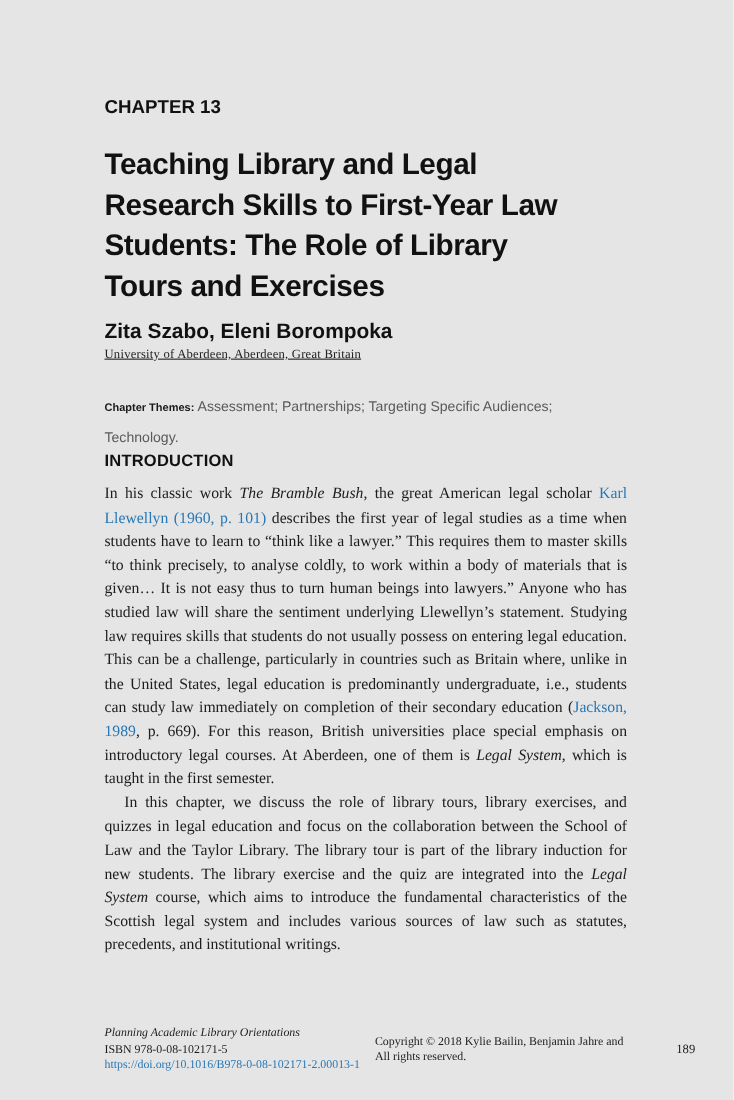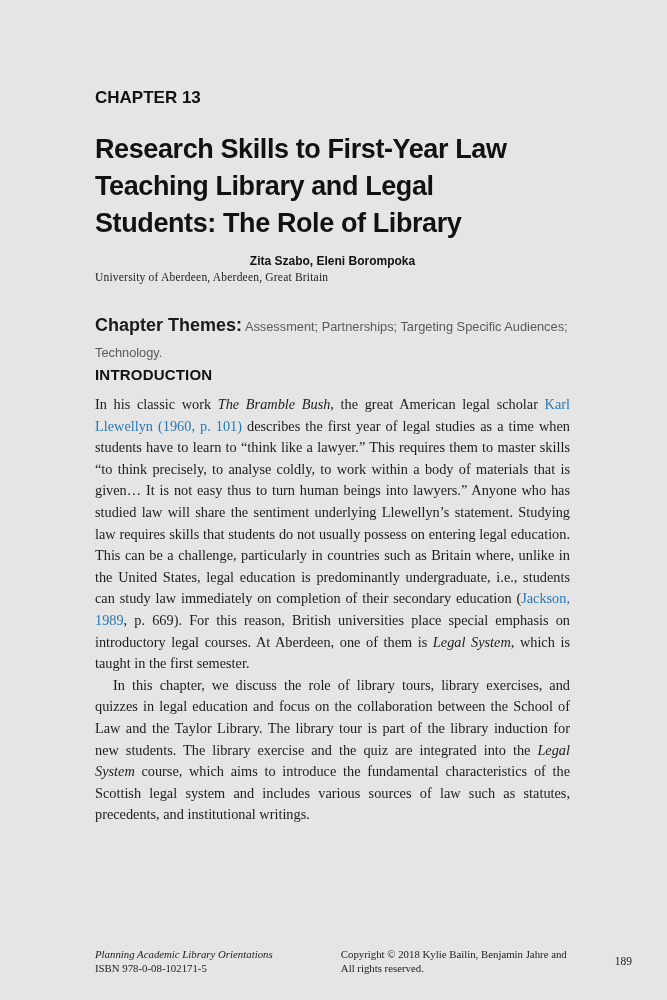--- a/index.html
+++ b/index.html
@@ -32,40 +32,40 @@
     font-weight: 700;
     font-size: 27px;
     line-height: 37px;
     letter-spacing: -0.4px;
     color: #111111;
   }
   .authors {
     margin-top: 12px;
     font-family: "Liberation Sans", sans-serif;
     font-weight: 700;
-    font-size: 12px;
+    font-size: 19px;
     color: #111111;
-    text-align: center;
   }
   .affiliation {
     margin-top: 3px;
     font-size: 11.5px;
     letter-spacing: 0.2px;
     color: #222222;
+    text-decoration: underline;
   }
   .themes {
     margin-top: 29px;
     font-family: "Liberation Sans", sans-serif;
     font-size: 12.8px;
     line-height: 26px;
     color: #5a5a5a;
   }
   .themes .label {
     font-weight: 700;
-    font-size: 18px;
+    font-size: 10px;
     color: #1a1a1a;
   }
   .section-heading {
     font-family: "Liberation Sans", sans-serif;
     font-weight: 700;
     font-size: 15px;
     letter-spacing: 0.2px;
     color: #111111;
   }
   .body-para {
@@ -107,43 +107,45 @@
 </style>
 </head>
 <body>
 
 <div class="page">
   <div class="content">
 
     <div class="chapter-label">CHAPTER 13</div>
 
     <h1 class="title">
+      <div>Teaching Library and Legal</div>
       <div>Research Skills to First-Year Law</div>
-      <div>Teaching Library and Legal</div>
       <div>Students: The Role of Library</div>
+      <div>Tours and Exercises</div>
     </h1>
 
     <div class="authors">Zita Szabo, Eleni Borompoka</div>
     <div class="affiliation">University of Aberdeen, Aberdeen, Great Britain</div>
 
     <p class="themes">
       <span class="label">Chapter Themes:</span><span> Assessment; Partnerships; Targeting Specific Audiences; Technology.</span>
     </p>
 
     <h2 class="section-heading">INTRODUCTION</h2>
 
     <p class="body-para"><span>In his classic work </span><span class="it">The Bramble Bush</span><span>, the great American legal scholar </span><a class="link" href="#">Karl Llewellyn (1960, p. 101)</a><span> describes the first year of legal studies as a time when students have to learn to “think like a lawyer.” This requires them to master skills “to think precisely, to analyse coldly, to work within a body of materials that is given… It is not easy thus to turn human beings into lawyers.” Anyone who has studied law will share the sentiment underlying Llewellyn’s statement. Studying law requires skills that students do not usually possess on entering legal education. This can be a challenge, particularly in countries such as Britain where, unlike in the United States, legal education is predominantly undergraduate, i.e., students can study law immediately on completion of their secondary education (</span><a class="link" href="#">Jackson, 1989</a><span>, p. 669). For this reason, British universities place special emphasis on introductory legal courses. At Aberdeen, one of them is </span><span class="it">Legal System</span><span>, which is taught in the first semester.</span></p>
     <p class="body-para indent"><span>In this chapter, we discuss the role of library tours, library exercises, and quizzes in legal education and focus on the collaboration between the School of Law and the Taylor Library. The library tour is part of the library induction for new students. The library exercise and the quiz are integrated into the </span><span class="it">Legal System</span><span> course, which aims to introduce the fundamental characteristics of the Scottish legal system and includes various sources of law such as statutes, precedents, and institutional writings.</span></p>
 
   </div>
 
   <div class="footer">
     <div class="footer-left">
       <div class="book-title">Planning Academic Library Orientations</div>
       <div>ISBN 978-0-08-102171-5</div>
+      <div><a class="link" href="#">https://doi.org/10.1016/B978-0-08-102171-2.00013-1</a></div>
     </div>
     <div class="footer-copyright">
       <div>Copyright © 2018 Kylie Bailin, Benjamin Jahre and</div>
       <div>All rights reserved.</div>
     </div>
     <div class="page-num">189</div>
   </div>
 </div>
 
 </body></html>

